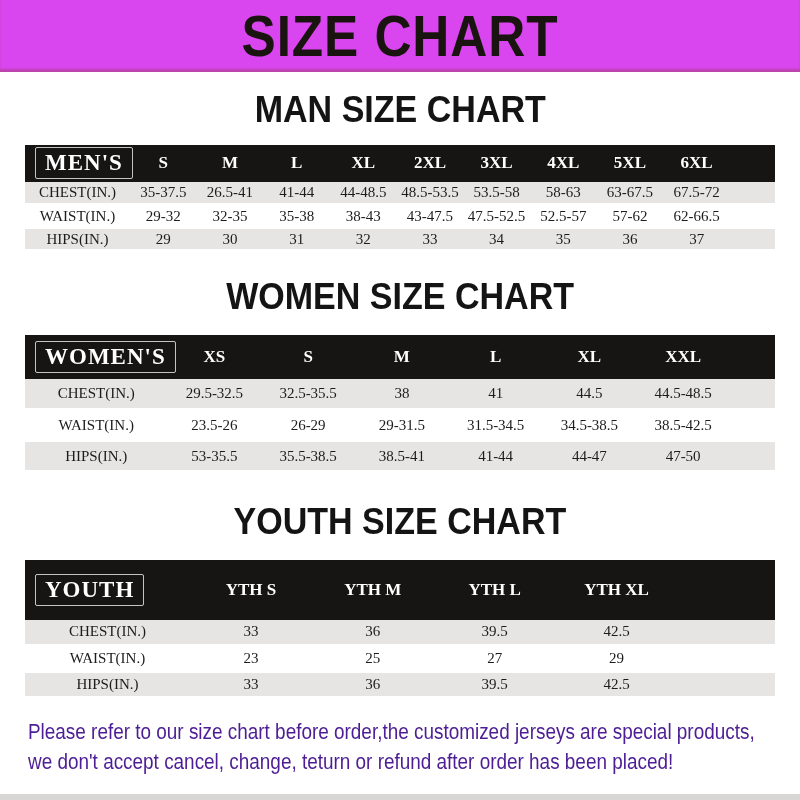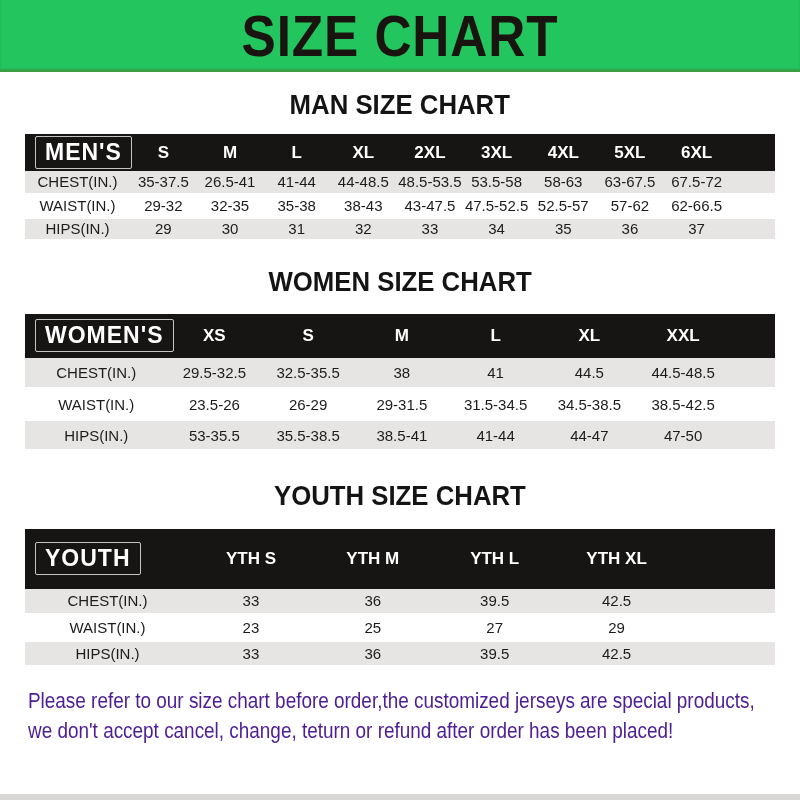--- a/index.html
+++ b/index.html
@@ -9,55 +9,56 @@
     width: 800px;
     height: 800px;
     background: #ffffff;
     overflow: hidden;
     font-family: "Liberation Sans", sans-serif;
   }
 
   
   .banner {
     height: 72px;
-    background: #22c55e;
+    background: #d946ef;
     display: flex;
     align-items: center;
     justify-content: center;
     box-shadow: inset 0 -3px 2px rgba(120,60,0,.28);
   }
   .banner-title {
     display: inline-block;
     font-size: 57px;
     line-height: 1;
     font-weight: bold;
     color: #1a1410;
     letter-spacing: 1px;
     transform: scaleX(.9);
   }
 
   
   .section-heading {
     text-align: center;
     font-weight: bold;
     color: #141414;
-    font-size: 28px;
+    font-size: 37px;
     line-height: 1.15;
   }
   .section-heading > span { display: inline-block; transform: scaleX(.92); }
   .section-man   .section-heading { margin: 17px 0 13px; }
   .section-women .section-heading { margin: 24px 0 16px; }
   .section-youth .section-heading { margin: 28px 0 16px; }
 
   
   table.size-table {
     width: 750px;
     margin: 12px auto;
     border-collapse: collapse;
     table-layout: fixed;
+    font-family: Liberation Serif, serif;
   }
   table.size-table thead th {
     background: #161514;
     color: #ffffff;
     font-size: 17px;
     font-weight: 600;
     text-align: center;
     vertical-align: middle;
     padding: 0;
   }

